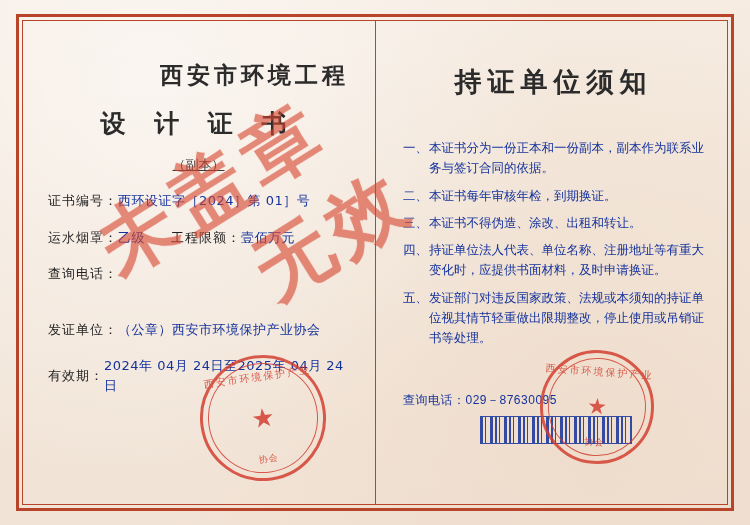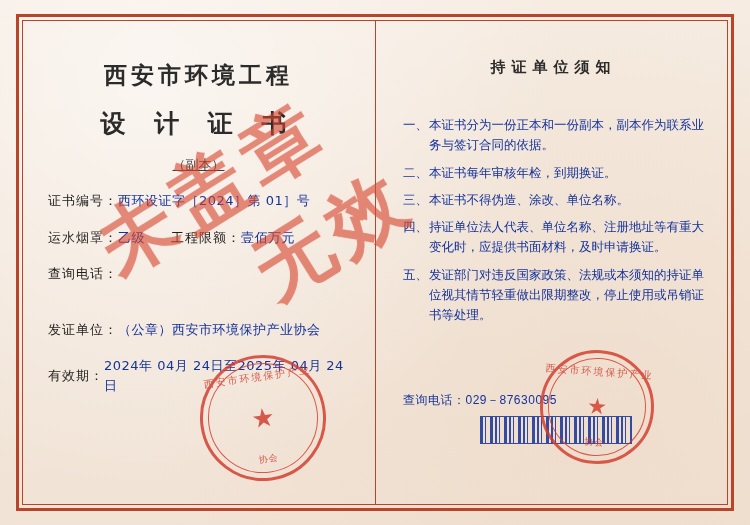--- a/index.html
+++ b/index.html
@@ -69,20 +69,21 @@
   .title-line1, .title-line2 {
     text-align: center;
     color: #2b2b2b;
     font-weight: bold;
     letter-spacing: 4px;
     font-family: "DejaVu Serif", "Liberation Serif", serif;
   }
   .title-line1 {
     font-size: 23px;
     margin-top: 22px;
+    text-align: right;
   }
   .title-line2 {
     font-size: 25px;
     margin-top: 16px;
     letter-spacing: 10px;
   }
   .subtitle {
     text-align: center;
     font-size: 13px;
     color: #3a3a3a;
@@ -114,25 +115,25 @@
   .field-row-multi .wrap-line {
     display: block;
     margin-left: 66px;
   }
   .inline-gap {
     display: inline-block;
     width: 26px;
   }
   .right-title {
     text-align: center;
-    font-size: 15px;
+    font-size: 27px;
     font-weight: bold;
     color: #2b2b2b;
     letter-spacing: 6px;
-    margin-top: 20px;
+    margin-top: 26px;
     font-family: "DejaVu Serif", "Liberation Serif", serif;
   }
   .notice-list {
     margin-top: 38px;
   }
   .notice-item {
     display: flex;
     font-size: 12.5px;
     color: #14329c;
     line-height: 1.62;
@@ -296,21 +297,21 @@
         <div class="notice-item">
           <span class="notice-num">一、</span>
           <span class="notice-text">本证书分为一份正本和一份副本，副本作为联系业务与签订合同的依据。</span>
         </div>
         <div class="notice-item">
           <span class="notice-num">二、</span>
           <span class="notice-text">本证书每年审核年检，到期换证。</span>
         </div>
         <div class="notice-item">
           <span class="notice-num">三、</span>
-          <span class="notice-text">本证书不得伪造、涂改、单位名称。</span>
+          <span class="notice-text">本证书不得伪造、涂改、出租和转让。</span>
         </div>
         <div class="notice-item">
           <span class="notice-num">四、</span>
           <span class="notice-text">持证单位法人代表、单位名称、注册地址等有重大变化时，应提供书面材料，及时申请换证。</span>
         </div>
         <div class="notice-item">
           <span class="notice-num">五、</span>
           <span class="notice-text">发证部门对违反国家政策、法规或本须知的持证单位视其情节轻重做出限期整改，停止使用或吊销证书等处理。</span>
         </div>
       </div>

